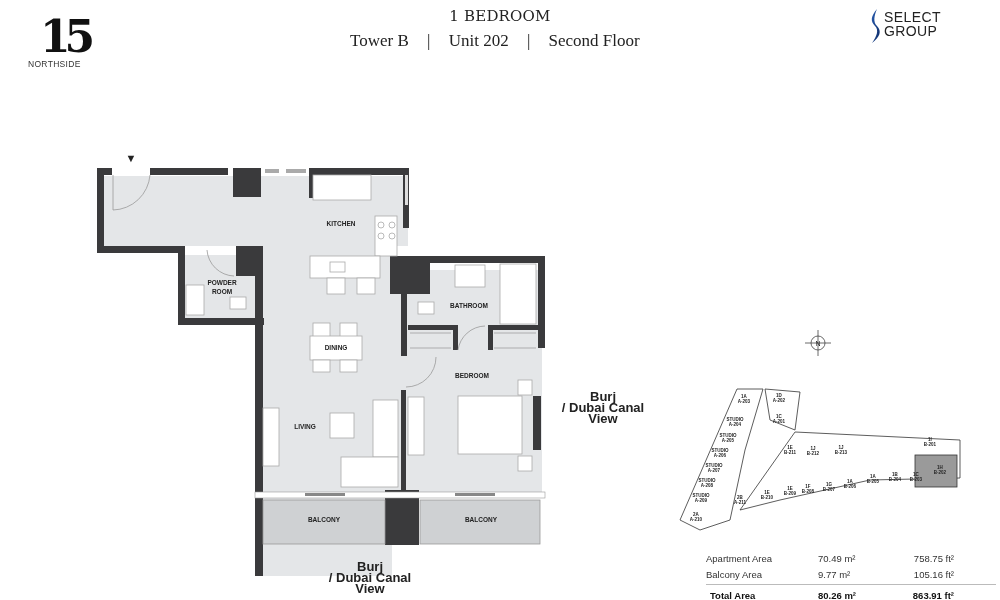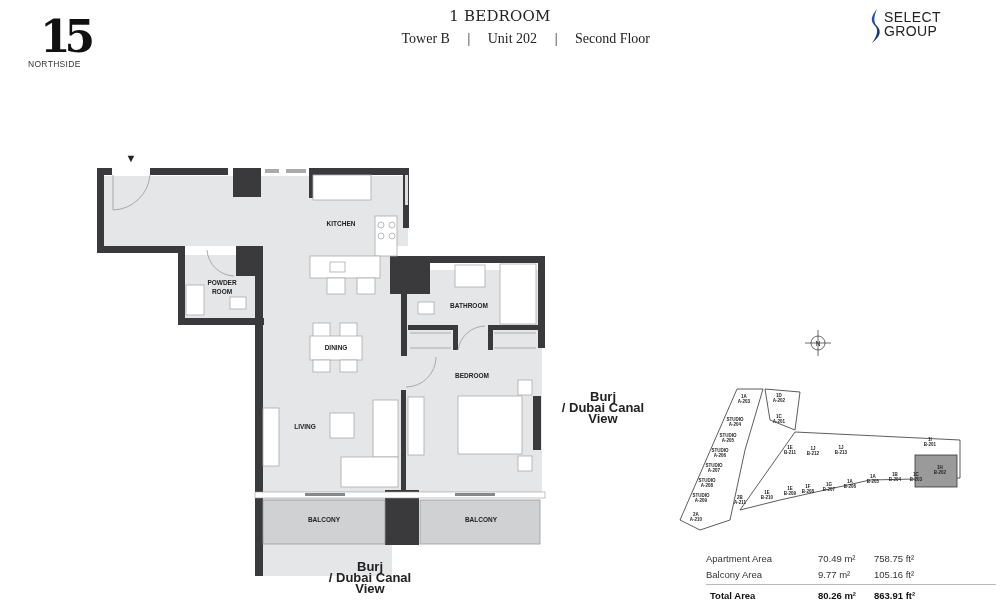--- a/index.html
+++ b/index.html
@@ -3,33 +3,33 @@
 <meta charset="utf-8">
 <style>
   html,body{margin:0;padding:0;background:#fff;}
   body{width:1000px;height:600px;position:relative;overflow:hidden;font-family:"Liberation Sans",sans-serif;color:#222;}
   .abs{position:absolute;}
   
   .logo15{left:30px;top:17px;width:60px;height:54px;}
   .logo15 .num{position:absolute;left:10px;top:-6px;font-family:"DejaVu Serif",serif;font-weight:bold;font-size:44px;letter-spacing:-6px;color:#111;}
   .logo15 .sub{position:absolute;left:-2px;top:42px;font-size:8.5px;letter-spacing:.3px;color:#333;text-align:right;}
   .title{left:350px;top:7px;width:300px;text-align:center;font-family:"DejaVu Serif",serif;font-size:15px;color:#222;letter-spacing:.2px;}
-  .subtitle{left:350px;top:31px;width:300px;text-align:right;font-family:"Liberation Serif",serif;font-size:14px;color:#222;}
+  .subtitle{left:350px;top:31px;width:300px;text-align:left;font-family:"Liberation Serif",serif;font-size:17px;color:#222;}
   .subtitle .sep{display:inline-block;margin:0 14px;}
   .selectlogo{left:868px;top:10px;width:100px;height:34px;}
   .selectlogo .txt{position:absolute;left:16px;top:0;font-size:14px;line-height:14px;color:#222;letter-spacing:.4px;font-weight:normal;text-align:center;}
   
   svg text{font-family:"Liberation Sans",sans-serif;}
   .view-label{font-weight:bold;font-size:13px;text-align:center;line-height:11px;color:#222;}
   
   .areas{left:706px;top:550px;width:290px;font-size:9.5px;color:#333;}
   .areas .row{display:flex;height:16px;align-items:center;}
   .areas .c1{width:112px;}
   .areas .c2{width:56px;}
-  .areas .c3{width:80px;}
+  .areas .c3{width:80px;text-align:right;}
   .areas .total{font-weight:bold;color:#111;border-top:1px solid #bbb;margin-top:2px;padding-top:2px;}
 </style>
 </head>
 <body>
 
 <div class="abs logo15">
   <span class="num">15</span>
   <span class="sub">NORTHSIDE</span>
 </div>
 

